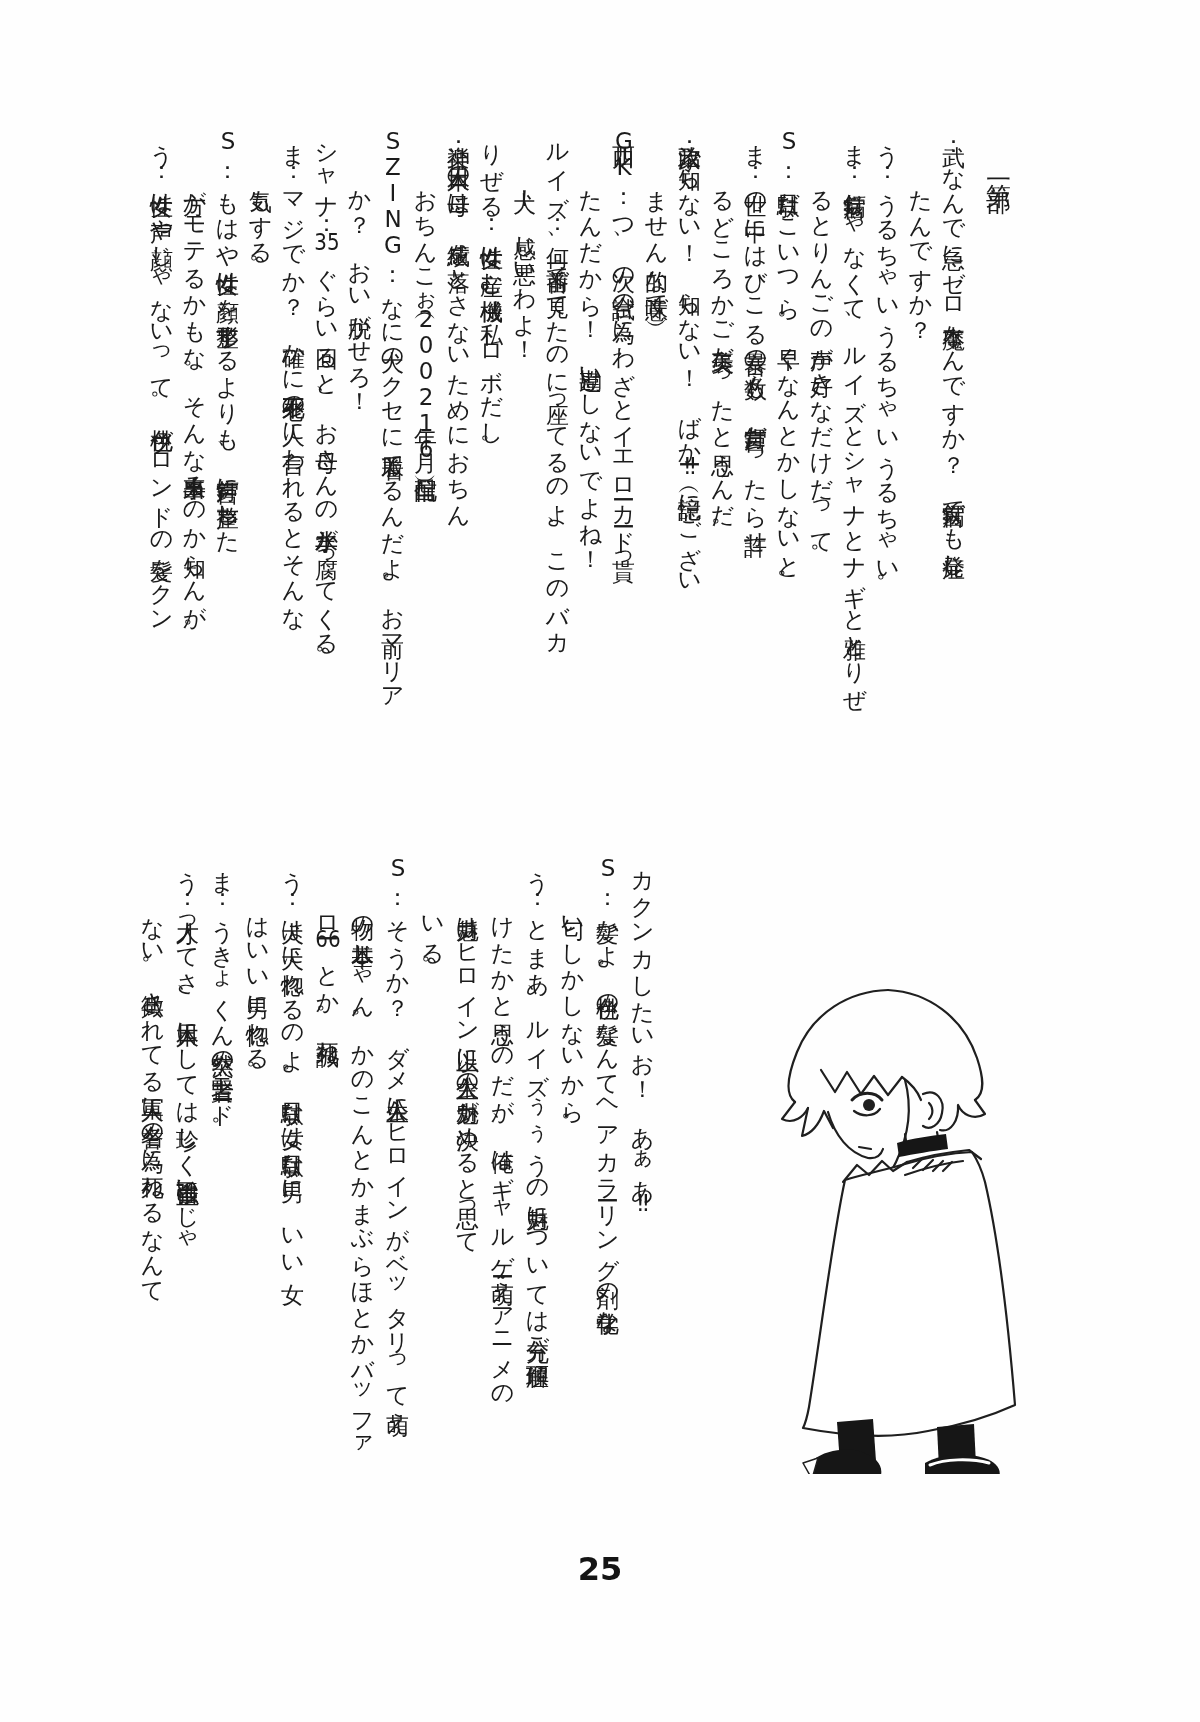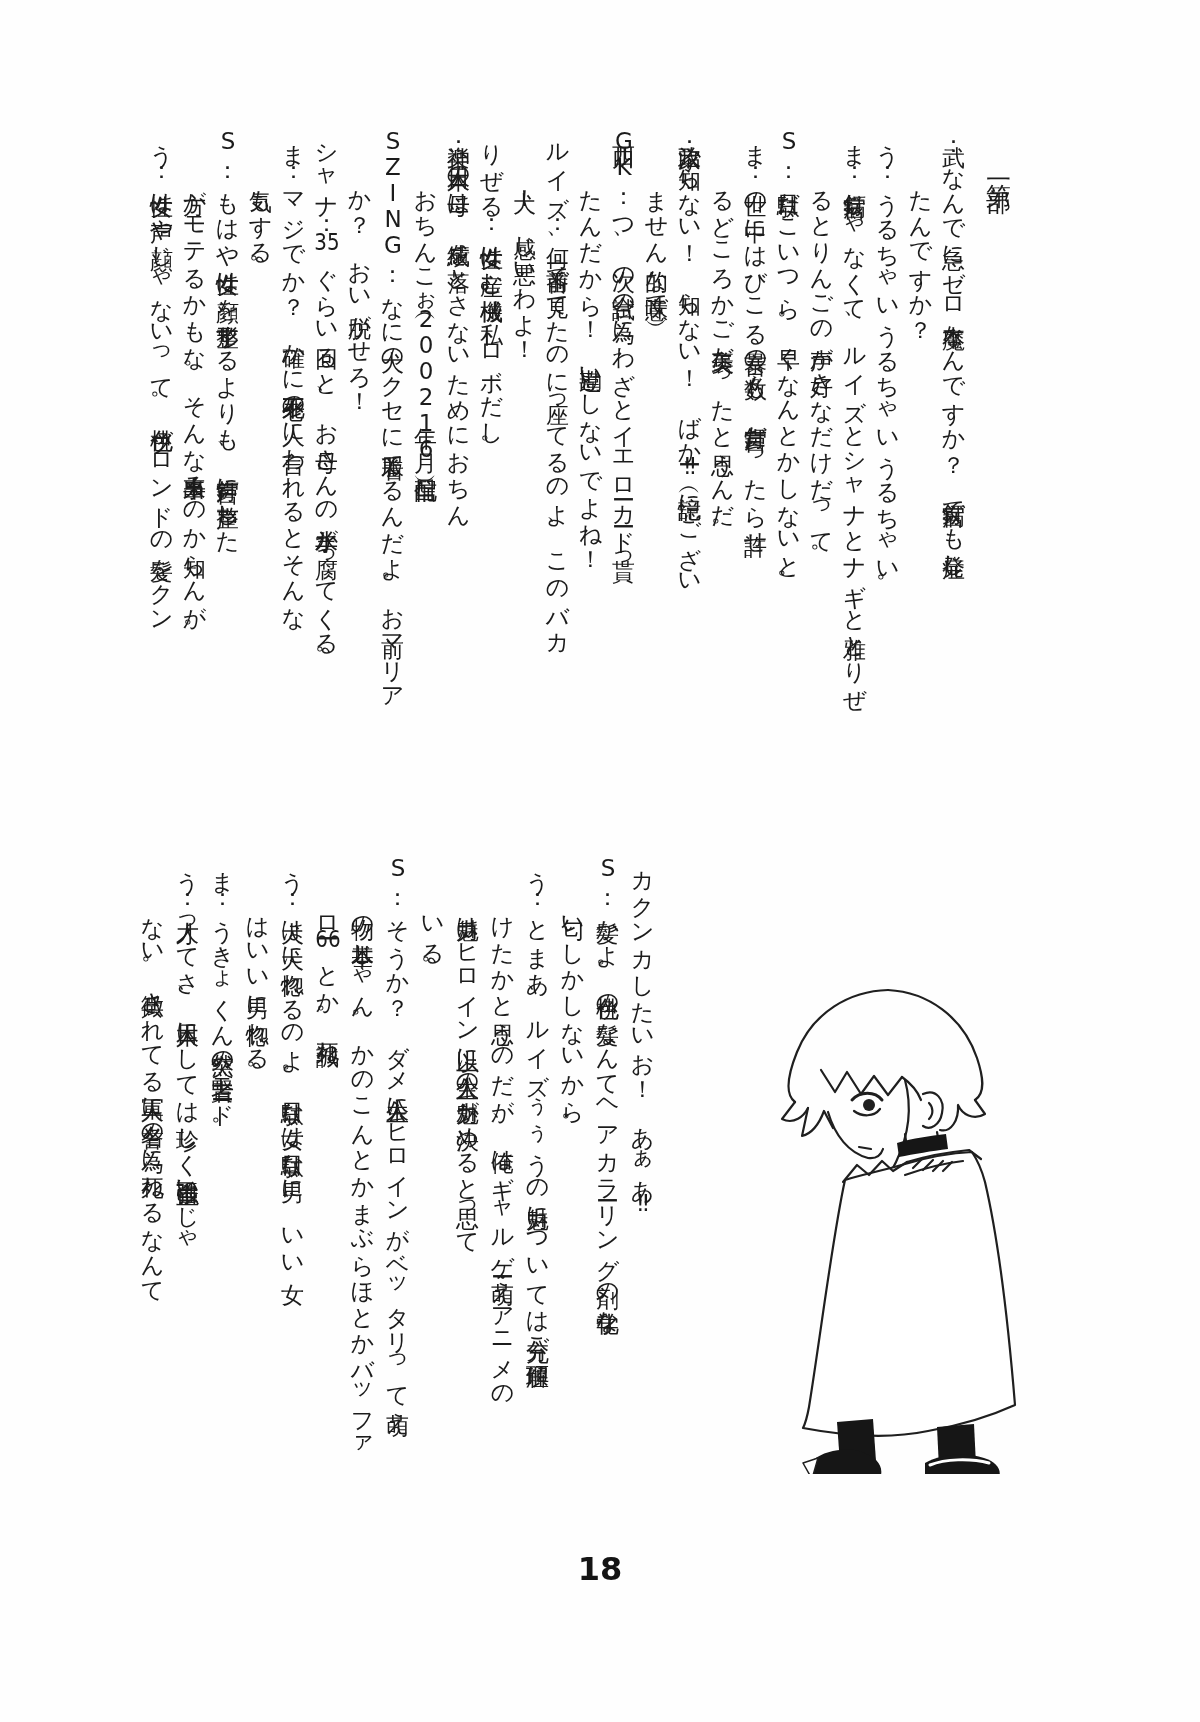--- a/index.html
+++ b/index.html
@@ -139,13 +139,13 @@
     <path d="M152,560 L188,557 L191,599 L155,602 Z" fill="#161616" stroke="none"></path>
     <path d="M128,598 C141,588 162,585 177,590 C191,595 198,603 196,613 L195,619 C170,627 141,624 126,616 Z" fill="#161616" stroke="none"></path>
     <path d="M133,596 L118,601 L127,617 Z" fill="#ffffff" stroke="#1f1f1f" stroke-width="1.5"></path>
 
     <path d="M252,565 L289,562 L291,603 L254,606 Z" fill="#161616" stroke="none"></path>
     <path d="M240,601 C256,592 281,590 299,596 C311,600 317,607 314,616 C290,626 258,627 240,619 Z" fill="#161616" stroke="none"></path>
     <path d="M245,603 C260,597 285,596 304,601" stroke="#ffffff" stroke-width="3"></path>
   </svg>
 </div>
 
-<div class="page-num">18</div>
+<div class="page-num">25</div>
 
 </body></html>

